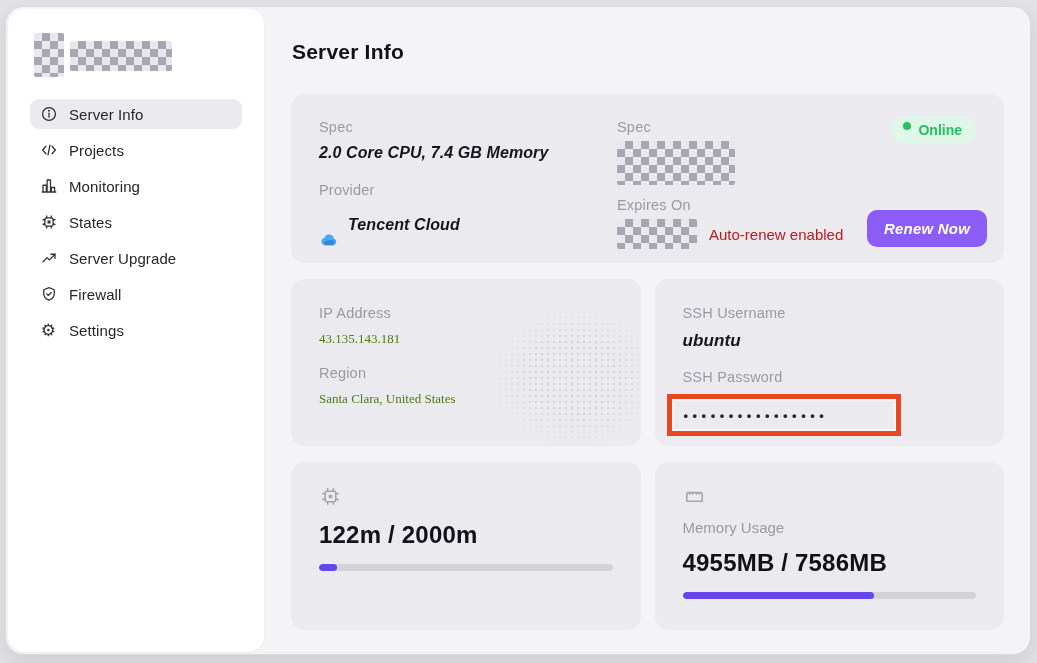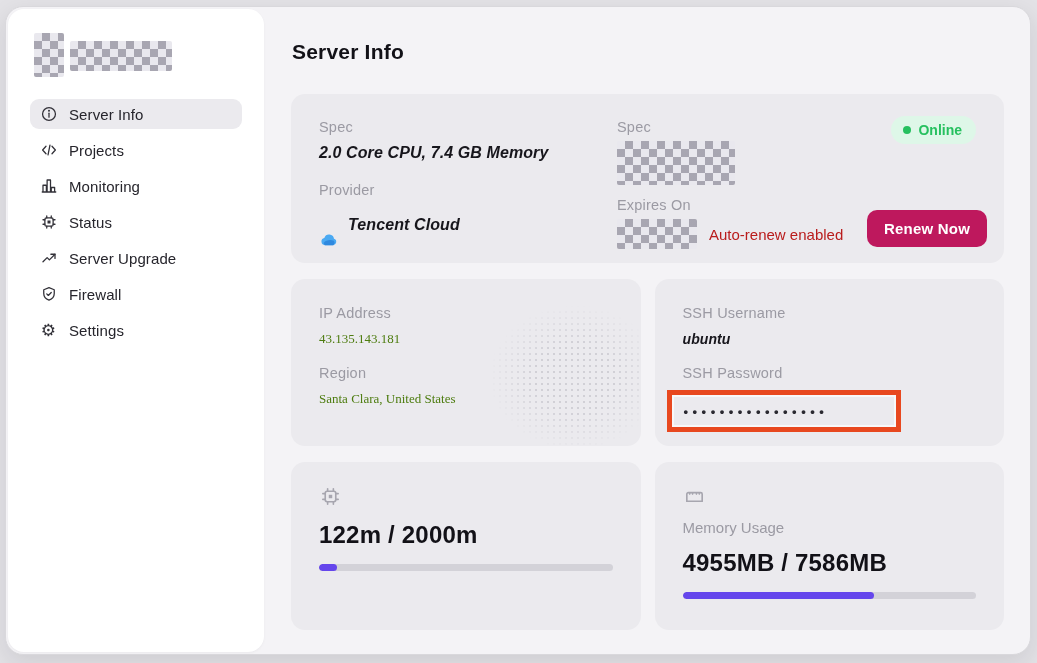--- a/index.html
+++ b/index.html
@@ -62,30 +62,30 @@
   .ov-col{ display:flex; flex-direction:column; }
   .ov-col .value{ margin:9px 0 20px; }
   .provider-row{ display:flex; align-items:flex-end; gap:9px; margin-top:9px; }
   .provider-row svg{ width:20px; height:20px; }
   .redact-cost{ width:118px; height:44px; margin:6px 0 12px; }
   .expires-row{ display:flex; align-items:center; gap:12px; margin-top:6px; }
   .redact-expires{ width:80px; height:30px; }
   .autorenew{ font-size:15px; color:#b91c1c; }
   .badge{
     position:absolute; top:22px; right:28px;
-    display:flex; align-items:center; gap:7px;
+    display:flex; align-items:flex-start; gap:7px;
     background:#def7e8; color:#26c05f; border-radius:999px;
     padding:6px 14px 6px 12px; font-size:14px; font-weight:600;
   }
   .badge .dot{ width:8px; height:8px; border-radius:50%; background:#26c05f; }
   .renew-btn{
     position:absolute; right:17px; bottom:16px;
-    background:#be185d; color:#fff; border:none; border-radius:10px;
+    background:#8b5cf6; color:#fff; border:none; border-radius:10px;
     padding:10px 17px; font-size:15px; font-weight:600; cursor:pointer;
-    font-family:"Liberation Sans", sans-serif; letter-spacing:.2px;
+    font-family:"Liberation Sans", sans-serif; letter-spacing:.2px;font-style:italic;
   }
 
   .grid2{ display:grid; grid-template-columns:1fr 1fr; gap:14px; margin-top:16px; }
   .grid2 .card{ height:167px; padding:25px 28px; overflow:hidden; }
   .mono{ font-family:Liberation Serif, serif; font-size:13px; font-weight:500; color:#4d7c0f; }
   .field-gap{ margin:9px 0 17px; }
 
   .map-dots{
     position:absolute; right:-8px; top:24px; bottom:0; width:230px; pointer-events:none;
     background-image:radial-gradient(#bcbbc4 1.1px, rgba(0,0,0,0) 1.2px);
@@ -153,21 +153,21 @@
         <span>Monitoring</span>
       </div>
       <div class="nav-item">
         <span class="ic">
           <svg viewBox="0 0 24 24" fill="none" stroke="currentColor" stroke-width="1.7" stroke-linecap="round">
               <rect x="6.5" y="6.5" width="11" height="11" rx="2"></rect>
               <rect x="10" y="10" width="4" height="4" fill="currentColor" stroke="none"></rect>
               <path d="M9 4v2.5M15 4v2.5M9 17.5V20M15 17.5V20M4 9h2.5M4 15h2.5M17.5 9H20M17.5 15H20"></path>
             </svg>
         </span>
-        <span>Status</span>
+        <span>States</span>
       </div>
       <div class="nav-item">
         <span class="ic">
           <svg viewBox="0 0 24 24" fill="none" stroke="currentColor" stroke-width="1.7" stroke-linecap="round" stroke-linejoin="round">
               <path d="M4 17l5.5-5.5 3 3L20 7"></path>
               <path d="M14.5 7H20v5.5"></path>
             </svg>
         </span>
         <span>Server Upgrade</span>
       </div>
@@ -227,21 +227,21 @@
     <section class="grid2">
       <div class="card">
         <div class="map-dots"></div>
         <span class="label">IP Address</span>
         <div class="mono field-gap">43.135.143.181</div>
         <span class="label">Region</span>
         <div class="mono" style="margin-top:9px;">Santa Clara, United States</div>
       </div>
       <div class="card">
         <span class="label">SSH Username</span>
-        <div class="value field-gap" style="font-size:14px;">ubuntu</div>
+        <div class="value field-gap" style="font-size:17px;">ubuntu</div>
         <span class="label">SSH Password</span>
         <div class="pw-highlight">
           <span class="pw-dots">••••••••••••••••</span>
         </div>
       </div>
     </section>
 
     <section class="grid2 bottom">
       <div class="card">
         <div class="usage-icon">

